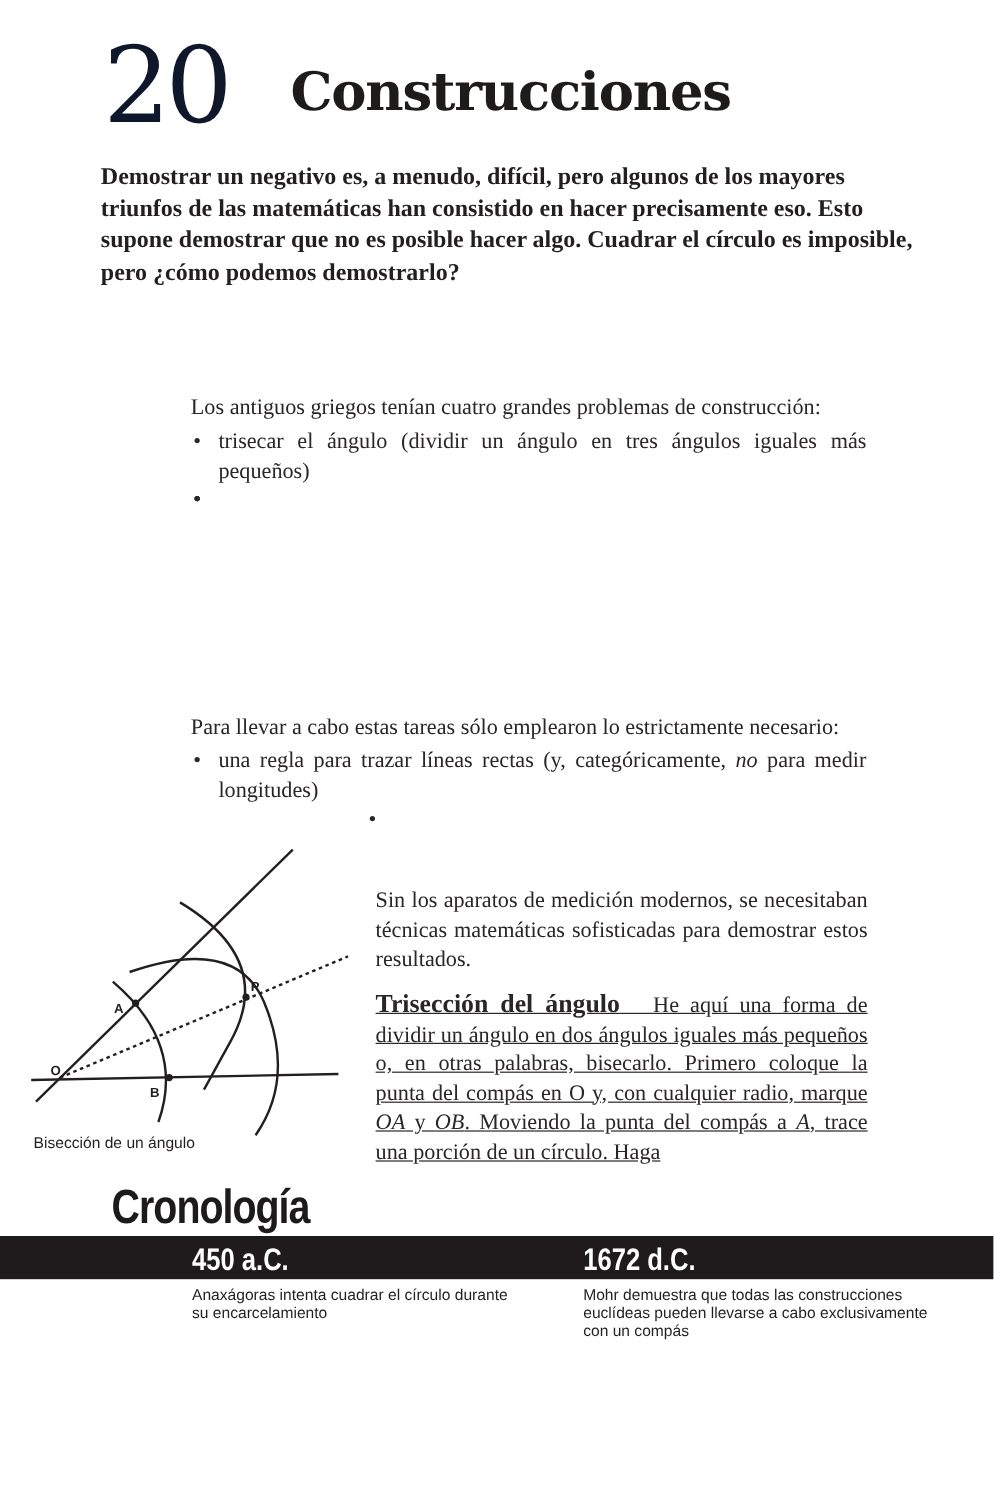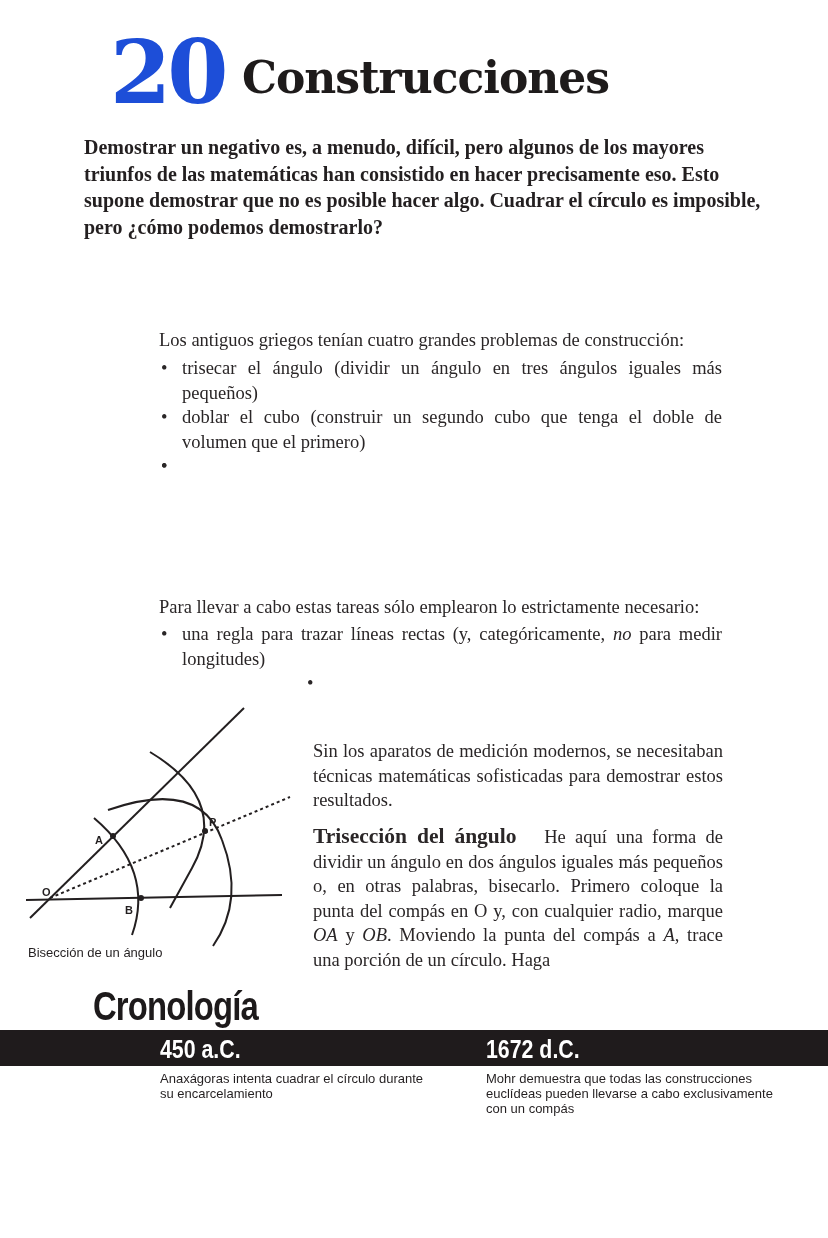--- a/index.html
+++ b/index.html
@@ -1,32 +1,32 @@
 <!DOCTYPE html>
 <html><head>
   <meta charset="utf-8">
   <style>
     html, body { margin: 0; padding: 0; background: #ffffff; }
     body { width: 828px; height: 1238px; position: relative; overflow: hidden; color: #231f20; }
     .chapter-header { position: absolute; left: 86px; top: 22px; height: 100px; white-space: nowrap; }
-    .chapter-num { position: absolute; left: 0; top: 0; font-family: "DejaVu Serif", serif; font-weight: bold; font-size: 88px; line-height: 100px; color: #1d4ed8; letter-spacing: -4px; margin-left: 24px; }
+    .chapter-num { position: absolute; left: 0; top: 0; font-family: "DejaVu Serif", serif; font-weight: normal; font-size: 88px; line-height: 100px; color: #0f172a; letter-spacing: -4px; }
     .chapter-title { position: absolute; left: 156px; top: 6px; font-family: "DejaVu Serif", serif; font-weight: bold; font-size: 44px; line-height: 100px; color: #1e1b1b; letter-spacing: -1px; }
     .intro { position: absolute; left: 84px; top: 134px; width: 690px; font-family: "Liberation Serif", serif; font-weight: bold; font-size: 20px; line-height: 26.5px; color: #231f20; }
     .body-text { font-family: "Liberation Serif", serif; font-size: 18.5px; line-height: 24.5px; color: #2a2627; margin-top: 32px; }
     .p1 { position: absolute; left: 159px; top: 296px; width: 563px; text-align: justify; }
     .list1 { position: absolute; left: 159px; top: 356px; width: 563px; margin: 0; padding: 0; list-style: none; }
     .list1 li, .list2 li { position: relative; padding-left: 23px; text-align: justify; }
     .bullet { position: absolute; left: 2px; top: 0; }
     .p2 { position: absolute; left: 159px; top: 563px; width: 563px; text-align: justify; }
     .list2 { position: absolute; left: 159px; top: 622px; width: 563px; margin: 0; padding: 0; list-style: none; }
     .list3 { position: absolute; left: 305px; top: 671px; width: 420px; margin: 0; padding: 0; list-style: none; }
     .list3 li { position: relative; padding-left: 23px; }
     .col-right { position: absolute; left: 313px; width: 410px; text-align: justify; }
     .p3 { top: 707px; }
-    .p4 { top: 792px; }
+    .p4 { top: 792px; text-decoration: underline; }
     .subhead { font-weight: bold; font-size: 21.5px; }
     .diagram { position: absolute; left: 20px; top: 700px; width: 285px; height: 250px; }
     .fig-caption { position: absolute; left: 28px; top: 945px; font-family: "Liberation Sans", sans-serif; font-size: 13px; color: #231f20; text-align: right; }
     .chron-title { position: absolute; left: 93px; top: 980px; font-family: "Liberation Sans", sans-serif; font-weight: bold; font-size: 40px; line-height: 52px; color: #1d1a1b; transform: scaleX(0.82); transform-origin: left; letter-spacing: -1px; }
     .chron-band { position: absolute; left: 0; top: 1030px; width: 828px; height: 36px; background: #1f1b1c; }
     .chron-date { position: absolute; top: 1032px; font-family: "Liberation Sans", sans-serif; font-weight: bold; font-size: 26px; line-height: 34px; color: #ffffff; transform: scaleX(0.82); transform-origin: left; }
     .chron-desc { position: absolute; top: 1071px; font-family: "Liberation Sans", sans-serif; font-size: 13px; line-height: 15px; color: #231f20; }
     .d1 { left: 160px; }
     .d2 { left: 486px; }
     .desc1 { left: 160px; width: 270px; }
@@ -40,21 +40,21 @@
   <span class="chapter-num">20</span>
   <span class="chapter-title">Construcciones</span>
 </div>
 
 <div class="intro">Demostrar un negativo es, a menudo, difícil, pero algunos de los mayores triunfos de las matemáticas han consistido en hacer precisamente eso. Esto supone demostrar que no es posible hacer algo. Cuadrar el círculo es imposible, pero ¿cómo podemos demostrarlo?</div>
 
 <div class="body-text p1">Los antiguos griegos tenían cuatro grandes problemas de construcción:</div>
 
 <ul class="body-text list1">
   <li><span class="bullet">•</span><span>trisecar el ángulo (dividir un ángulo en tres ángulos iguales más pequeños)</span></li>
-  <li><span class="bullet">•</span><span>doblar el cubo (construir un segundo cubo que tenga el doble de volumen que el primero)</span></li>
+  <li><span class="bullet">•</span></li>
   <li><span class="bullet">•</span></li>
   <li><span class="bullet">•</span></li>
 </ul>
 
 <div class="body-text p2">Para llevar a cabo estas tareas sólo emplearon lo estrictamente necesario:</div>
 
 <ul class="body-text list2">
   <li><span class="bullet">•</span><span>una regla para trazar líneas rectas (y, categóricamente, </span><em>no</em><span> para medir longitudes)</span></li>
 </ul>
 <ul class="body-text list3">

